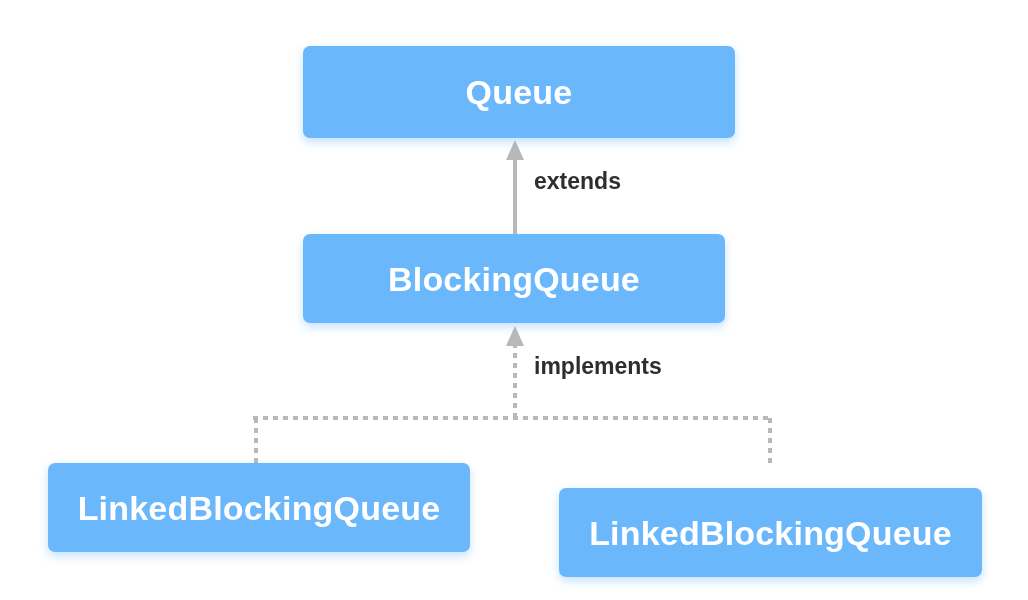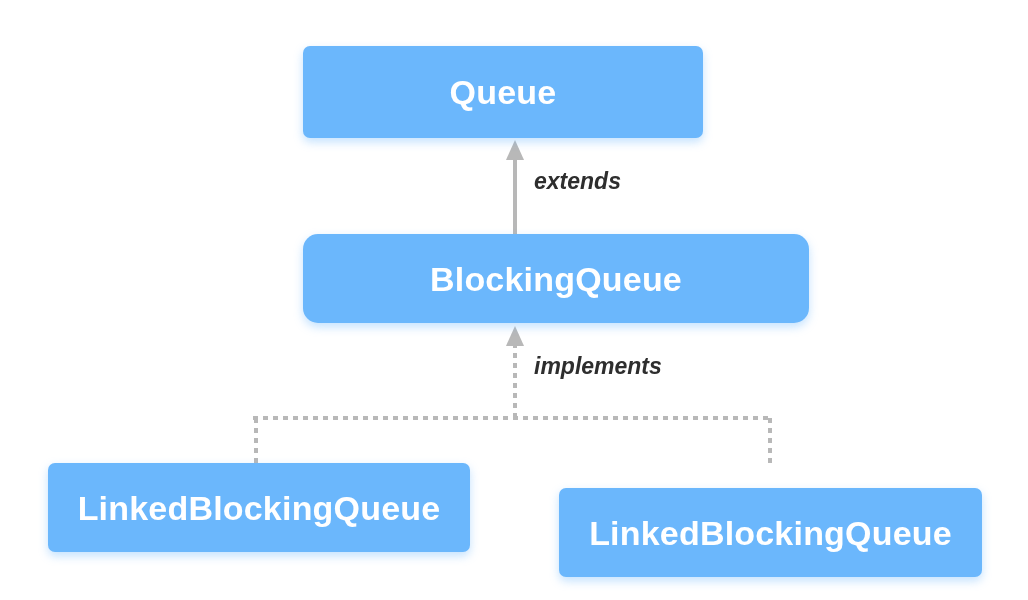--- a/index.html
+++ b/index.html
@@ -46,25 +46,24 @@
     white-space: nowrap;
     text-align: center;
   }
   .edge-label {
     position: absolute;
     color: #2e2e2e;
     font-weight: bold;
     font-size: 23px;
     line-height: 1;
     white-space: nowrap;
-    font-style: italic;
   }
   
-  #node-queue          { left: 303px; top: 46px;  width: 400px; height: 92px; }
-  #node-blockingqueue  { left: 303px; top: 234px; width: 506px; height: 89px; border-radius: 15px; }
+  #node-queue          { left: 303px; top: 46px;  width: 432px; height: 92px; }
+  #node-blockingqueue  { left: 303px; top: 234px; width: 422px; height: 89px; }
   #node-arrayblocking  { left: 48px;  top: 463px; width: 422px; height: 89px; }
   #node-linkedblocking { left: 559px; top: 488px; width: 423px; height: 89px; }
   
   #label-extends    { left: 534px; top: 170px; }
   #label-implements { left: 534px; top: 355px; }
 </style>
 </head>
 <body>
 
 <div id="diagram">

